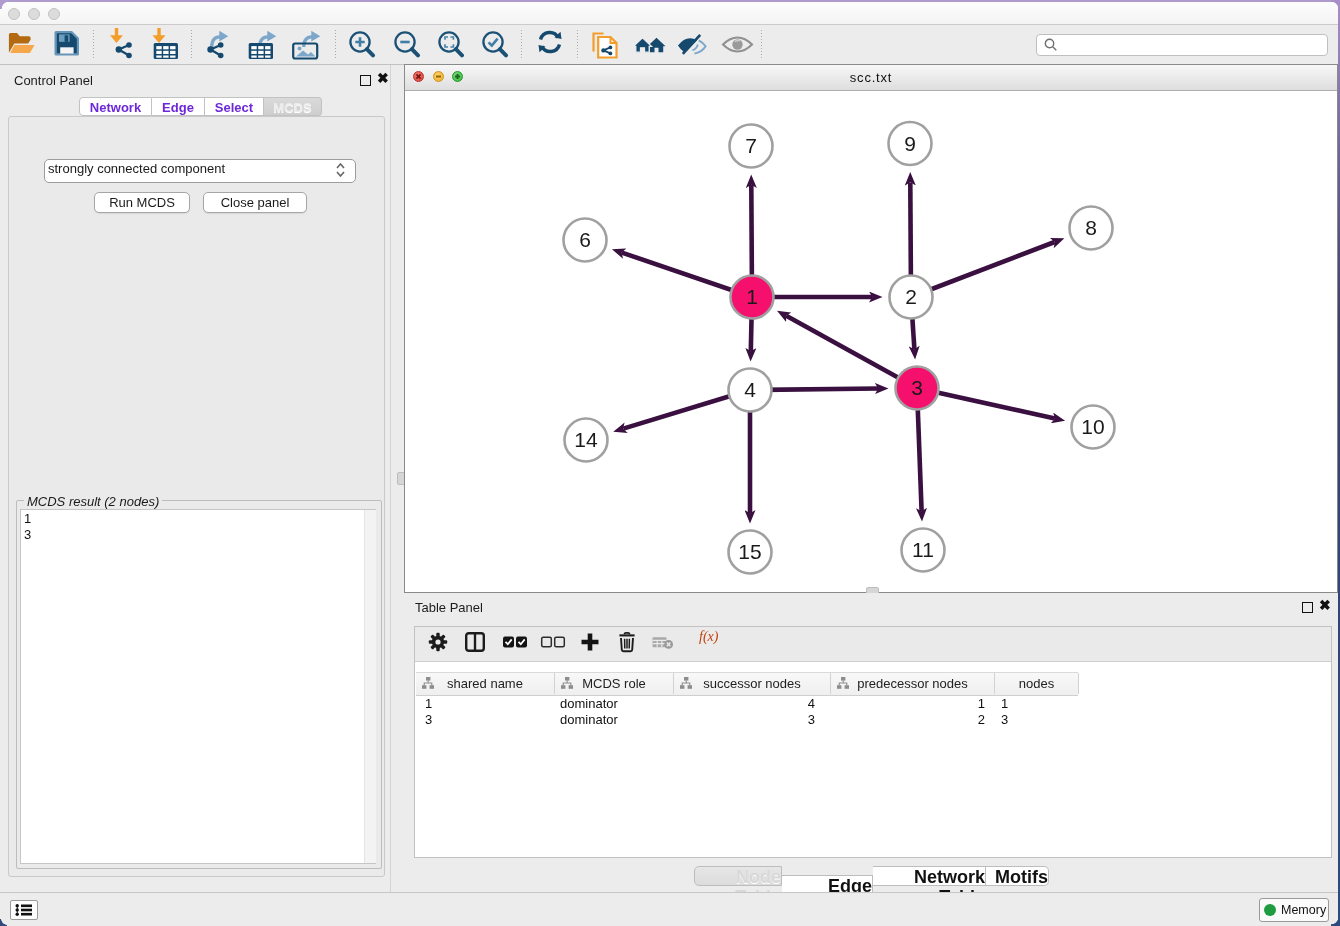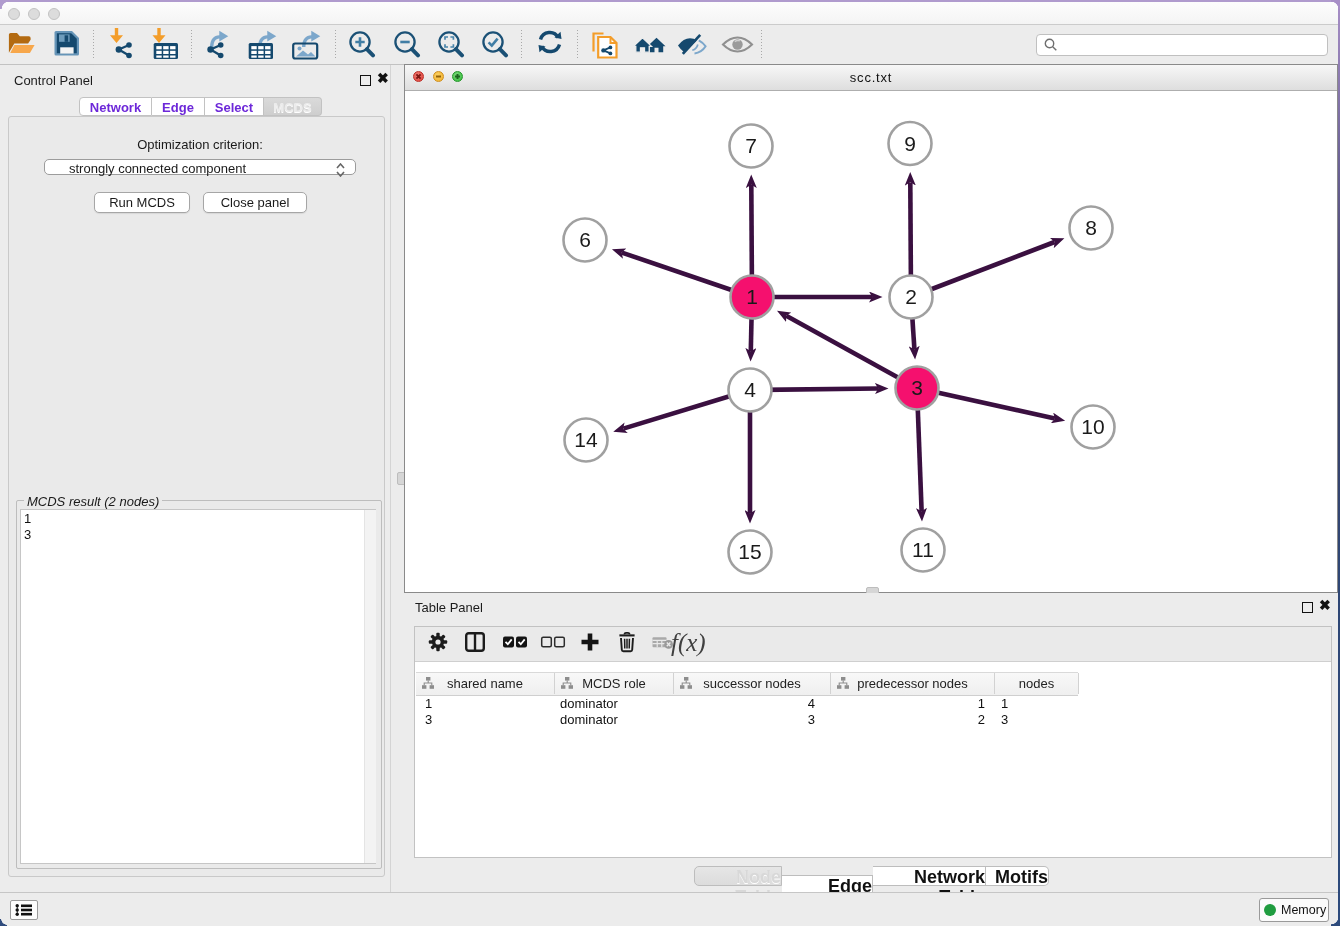--- a/index.html
+++ b/index.html
@@ -21,21 +21,21 @@
 #searchbox{left:1036px;top:9px;width:290px;height:20px;background:#fff;border:1px solid #c0c0c0;border-radius:4px;}
 
 #cpanel{left:0;top:65px;width:391px;height:827px;background:#ececec;border-right:1px solid #d4d4d4;box-sizing:border-box;}
 .panel-title{font-size:13px;color:#1c1c1c;}
 .wbtn{position:absolute;font-weight:bold;color:#111;}
 
 .tab{position:absolute;top:32px;height:19px;background:#fff;border:1px solid #c2c2c2;box-sizing:border-box;text-align:center;font-size:13px;font-weight:bold;color:#6d28d9;line-height:19px;}
 
 #cp-box{left:8px;top:51px;width:377px;height:761px;border:1px solid #c9c9c9;border-radius:3px;background:#eaeaea;box-sizing:border-box;}
 #opt-label{left:8px;top:72px;width:384px;text-align:center;font-size:13px;color:#1a1a1a;}
-#cp-select{left:44px;top:94px;width:312px;height:16px;background:#fff;border:1px solid #9c9c9c;border-radius:5px;box-sizing:border-box;font-size:13px;color:#1a1a1a;line-height:18px;padding-left:24px;}
+#cp-select{left:44px;top:94px;width:312px;height:24px;background:#fff;border:1px solid #9c9c9c;border-radius:5px;box-sizing:border-box;font-size:13px;color:#1a1a1a;line-height:18px;padding-left:3px;}
 .aqua-btn{position:absolute;top:127px;height:21px;background:#fff;border:1px solid #a6a6a6;border-radius:5px;box-sizing:border-box;text-align:center;font-size:13px;color:#1a1a1a;line-height:19px;box-shadow:0 1px 1px rgba(0,0,0,0.08);}
 
 #mcds-fs{left:16px;top:435px;width:366px;height:369px;border:1px solid #bdbdbd;border-radius:2px;box-sizing:border-box;}
 #mcds-legend{left:24px;top:429px;background:#eaeaea;padding:0 3px;font-size:13px;color:#1a1a1a;font-style:italic;}
 #mcds-text{left:20px;top:444px;width:356px;height:355px;background:#fff;border:1px solid #c6c6c6;box-sizing:border-box;font-size:13px;color:#111;}
 #mcds-scroll{left:364px;top:445px;width:11px;height:353px;background:#f3f3f3;border-left:1px solid #e4e4e4;}
 
 #vsplit-knob{left:397px;top:472px;width:8px;height:11px;background:#d6d6d6;border:1px solid #bdbdbd;border-radius:2px;}
 #hsplit-knob{left:866px;top:587px;width:11px;height:7px;background:#d6d6d6;border:1px solid #bdbdbd;border-radius:2px;}
 
@@ -221,21 +221,20 @@
 
 <div class="abs" id="cpanel">
   <div class="abs panel-title" style="left:14px;top:8px;">Control Panel</div>
   <div class="abs" style="left:360px;top:10px;width:9px;height:9px;border:1.5px solid #111;"></div>
   <div class="wbtn" style="left:377px;top:5px;font-size:14px;">✖</div>
   <div class="tab" style="left:79px;width:73px;border-radius:4px 0 0 4px;">Network</div>
   <div class="tab" style="left:152px;width:53px;border-left:none;">Edge</div>
   <div class="tab" style="left:205px;width:59px;border-left:none;">Select</div>
   <div class="tab" style="left:264px;width:58px;border-left:none;border-radius:0 4px 4px 0;background:linear-gradient(#dadada,#cecece);color:#ebebeb;text-shadow:0 1px 0 #fff;">MCDS</div>
   <div class="abs" id="cp-box"></div>
-  <div class="abs" id="opt-label">Optimization criterion:</div>
   <div class="abs" id="cp-select">strongly connected component
     <svg class="abs" style="right:10px;top:3px;" width="9" height="14" viewBox="0 0 9 14">
       <path d="M1 5 L4.5 1 L8 5" fill="none" stroke="#666" stroke-width="1.6"></path>
       <path d="M1 9 L4.5 13 L8 9" fill="none" stroke="#666" stroke-width="1.6"></path>
     </svg>
   </div>
   <div class="aqua-btn" style="left:94px;width:96px;">Run MCDS</div>
   <div class="aqua-btn" style="left:203px;width:104px;">Close panel</div>
   <div class="abs" id="mcds-fs"></div>
   <div class="abs" id="mcds-legend">MCDS result (2 nodes)</div>
@@ -366,21 +365,21 @@
           <rect x="0.5" y="6.2" width="14" height="10" rx="1"></rect>
         </g>
         <g stroke="#eaeaea" stroke-width="1.1">
           <path d="M0.5,9.4 L14.5,9.4 M0.5,12.6 L14.5,12.6"></path>
           <path d="M5.2,9.4 L5.2,16.2 M9.8,9.4 L9.8,16.2"></path>
         </g>
         <circle cx="16.6" cy="13.4" r="4.4" fill="#9a9a9a"></circle>
         <path d="M14.8,11.6 L18.4,15.2 M18.4,11.6 L14.8,15.2" stroke="#eaeaea" stroke-width="1.4"></path>
       </svg>
 
-      <div class="abs" style="left:256px;top:2px;width:46px;font-family:'Liberation Serif',serif;font-style:italic;font-size:25px;color:#404040;">f(x)</div>
+      <div class="abs" style="left:284px;top:2px;width:46px;font-family:'Liberation Serif',serif;font-style:italic;font-size:14px;color:#c2410c;">f(x)</div>
     </div>
     <div class="abs" id="thead">
       <div class="th" style="left:0;width:139px;"><svg style="position:absolute;left:5px;top:4px;" width="14" height="13" viewBox="0 0 14 13">
             <g fill="#8d8d8d">
               <rect x="5" y="0" width="4.4" height="3.6"></rect>
               <rect x="1" y="8.2" width="4.4" height="3.6"></rect>
               <rect x="8.6" y="8.2" width="4.4" height="3.6"></rect>
             </g>
             <path d="M7.2,3.6 L7.2,6 M3.2,8.2 L3.2,6 L10.8,6 L10.8,8.2" fill="none" stroke="#8d8d8d" stroke-width="1.1"></path>
           </svg>shared name</div>

